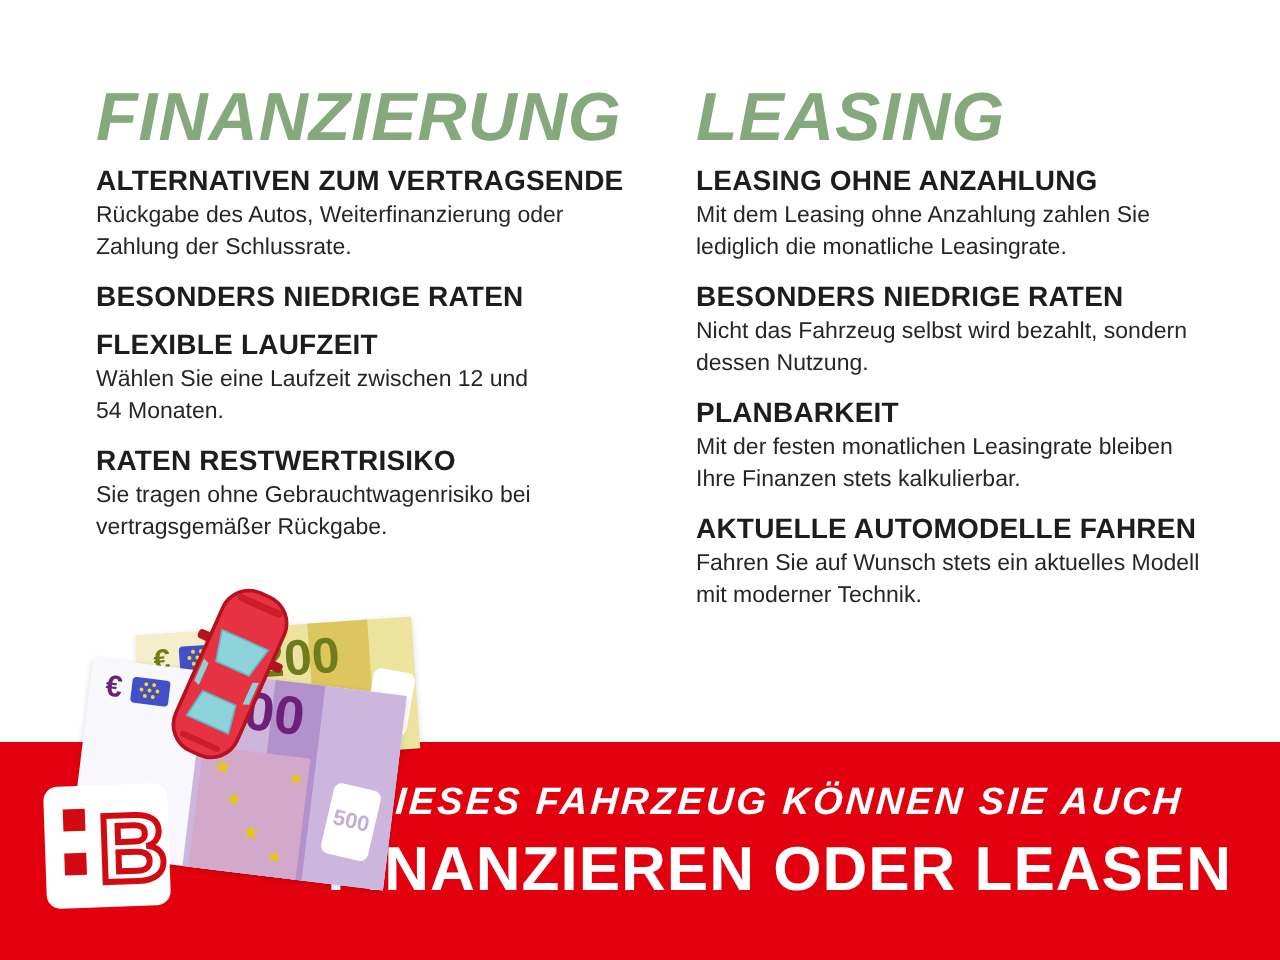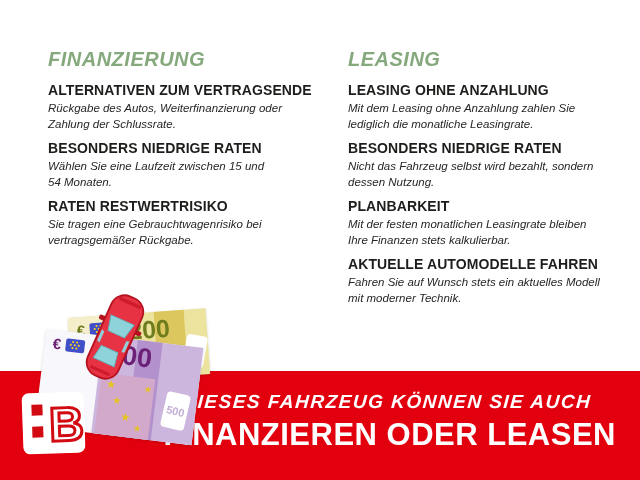--- a/index.html
+++ b/index.html
@@ -10,23 +10,23 @@
     --star_gold:#e7c520; --flag_blue:#4150c8; --logo_red:#d20a11;
   }
   *{margin:0;padding:0;box-sizing:border-box;}
   html,body{width:640px;height:480px;}
   body{font-family:"Liberation Sans","DejaVu Sans",sans-serif;background:#fff;}
   #canvas{position:relative;width:640px;height:480px;background:#fff;overflow:hidden;}
 
   .col{position:absolute;top:44px;width:300px;}
   .col-left{left:48px;}
   .col-right{left:348px;}
-  .col-title{font-size:20px;font-weight:bold;font-style:italic;color:var(--accent_green);letter-spacing:.5px;line-height:30px;margin-bottom:8px;white-space:nowrap;}
+  .col-title{font-size:34px;font-weight:bold;font-style:italic;color:var(--accent_green);letter-spacing:.5px;line-height:30px;margin-bottom:8px;white-space:nowrap;}
   .section h3{font-size:14px;font-weight:bold;color:var(--text_black);line-height:15px;margin-top:9px;margin-bottom:3px;letter-spacing:.1px;white-space:nowrap;}
-  .section p{font-size:11.5px;color:#262626;line-height:15.5px;white-space:pre-line;font-style:italic;}
+  .section p{font-size:11.5px;color:#262626;line-height:15.5px;white-space:pre-line;}
 
   .banner{position:absolute;left:0;top:371px;width:640px;height:109px;background:var(--banner_red);z-index:1;}
   .banner-text{position:absolute;right:24px;top:20px;text-align:right;color:#fff;}
   .banner-line1{font-size:19px;font-weight:bold;font-style:italic;letter-spacing:1.5px;transform:skewX(-4deg);margin-right:25px;margin-bottom:5px;white-space:nowrap;}
   .banner-line2{font-size:31px;font-weight:bold;letter-spacing:.5px;line-height:33px;white-space:nowrap;}
 
   
   .note{position:absolute;box-shadow:0 1px 3px rgba(0,0,0,.15);}
   .note200{left:70px;top:313px;width:138px;height:66px;background:var(--note200_bg);transform:rotate(-4deg);z-index:2;}
   .n200-light{position:absolute;left:0;top:0;width:34px;height:100%;background:var(--note200_light);}
@@ -67,26 +67,27 @@
     <div class="col-title">FINANZIERUNG</div>
     <div class="section">
       <h3>ALTERNATIVEN ZUM VERTRAGSENDE</h3>
       <p>Rückgabe des Autos, Weiterfinanzierung oder
 Zahlung der Schlussrate.</p>
     </div>
     <div class="section">
       <h3>BESONDERS NIEDRIGE RATEN</h3>
     </div>
     <div class="section">
-      <p>Wählen Sie eine Laufzeit zwischen 15 und
+      <h3>FLEXIBLE LAUFZEIT</h3>
+      <p>Wählen Sie eine Laufzeit zwischen 12 und
 54 Monaten.</p>
     </div>
     <div class="section">
       <h3>RATEN RESTWERTRISIKO</h3>
-      <p>Sie tragen eine Gebrauchtwagenrisiko bei
+      <p>Sie tragen ohne Gebrauchtwagenrisiko bei
 vertragsgemäßer Rückgabe.</p>
     </div>
   </div>
 
   <div class="col col-right">
     <div class="col-title">LEASING</div>
     <div class="section">
       <h3>LEASING OHNE ANZAHLUNG</h3>
       <p>Mit dem Leasing ohne Anzahlung zahlen Sie
 lediglich die monatliche Leasingrate.</p>

